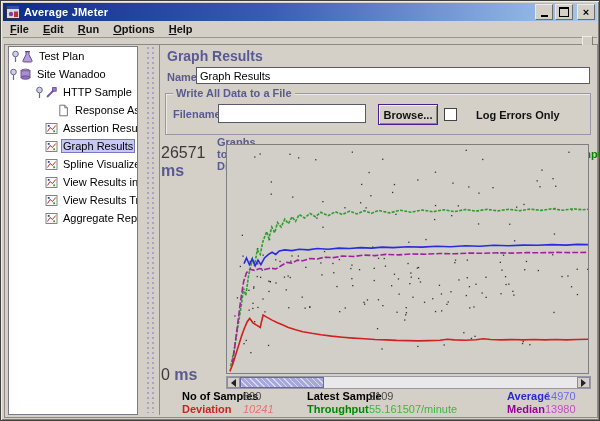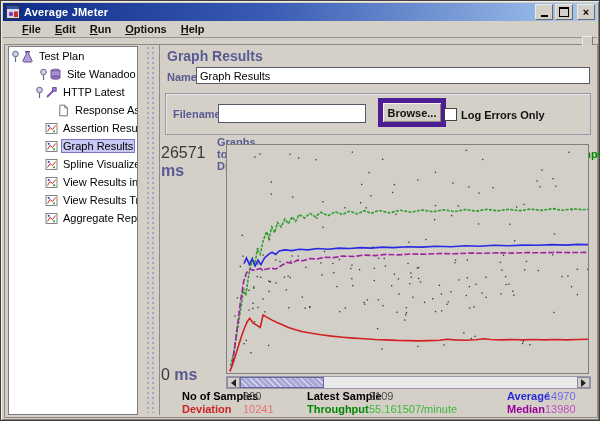--- a/index.html
+++ b/index.html
@@ -19,21 +19,21 @@
   .win-btn{width:16px;height:14px;background:#d4d0c8;
     border:1px solid;border-color:#f0ece4 #6f6b63 #6f6b63 #f0ece4;
     display:flex;align-items:center;justify-content:center;position:relative;}
   .win-btn.close{margin-left:2px;}
   .glyph-min{width:7px;height:2px;background:#000;margin-top:7px;}
   .glyph-max{width:8px;height:7px;border:1px solid #000;border-top-width:2px;}
   .glyph-close{font-size:11px;font-weight:bold;color:#000;line-height:10px;}
   
   .menubar{position:absolute;left:3px;top:21px;right:3px;height:16px;
     display:flex;align-items:center;background:#d4d0c8;
-    border-bottom:1px solid #9a968e;padding-left:12px;}
+    border-bottom:1px solid #9a968e;}
   .menu-item{padding:1px 7px;font-size:11px;font-weight:bold;color:#111;}
   .menu-item u{text-decoration:underline;}
   
   .content-frame{position:absolute;left:4px;top:44px;width:592px;height:372px;
     border:1px solid #8e8a82;background:#d4d0c8;}
   .indicator{position:absolute;right:7px;top:36px;width:9px;height:9px;
     background:#d0cdc6;border:1px solid;border-color:#f0ece4 #807c74 #807c74 #f0ece4;}
   
   .tree-panel{position:absolute;left:8px;top:46px;width:128px;height:367px;
     background:#fff;border:1px solid #7a7a8a;overflow:hidden;}
@@ -53,27 +53,27 @@
   .name-label{position:absolute;left:7px;top:26px;font-size:11px;font-weight:bold;color:#5a5a93;}
   .tfield{background:#fff;border:1px solid #5a5a6a;font-size:11px;color:#000;
     padding:0 3px;font-family:"Liberation Sans",sans-serif;box-sizing:border-box;}
   .name-field{position:absolute;left:36px;top:22px;width:394px;height:17px;}
   .file-group{position:absolute;left:5px;top:48px;width:424px;height:40px;
     border:1px solid #9a96a8;box-shadow:inset 1px 1px 0 #eceae4;}
   .file-legend{position:absolute;top:-7px;left:7px;background:#d4d0c8;padding:0 3px;
     font-size:11px;font-weight:bold;color:#5a5a93;}
   .filename-label{position:absolute;left:7px;top:14px;font-size:11px;font-weight:bold;color:#5a5a93;}
   .filename-field{position:absolute;left:52px;top:10px;width:148px;height:19px;}
-  .browse-btn{position:absolute;left:212px;top:4px;width:58px;height:19px;
-    background:#d4d0c8;border:5px solid #4c1d95;
+  .browse-btn{position:absolute;left:212px;top:10px;width:58px;height:19px;
+    background:#d4d0c8;border:1px solid #4c1d95;
     box-shadow:inset 1px 1px 0 #f4f0e8, inset -1px -1px 0 #8a8680;
     font-size:11px;font-weight:bold;color:#111;display:flex;align-items:center;justify-content:center;}
   .cbx{width:11px;height:11px;background:#fff;border:1px solid #444;flex:0 0 11px;
     display:flex;align-items:center;justify-content:center;font-size:10px;line-height:10px;color:#111;font-weight:bold;}
-  .log-errors{position:absolute;left:278px;top:14px;display:flex;align-items:center;gap:4px;}
+  .log-errors{position:absolute;left:278px;top:14px;display:flex;align-items:center;gap:19px;}
   .log-errors .lbl{font-size:11px;font-weight:bold;color:#111;}
   .display-row{position:absolute;left:57px;top:91px;display:flex;align-items:center;}
   .display-label{font-size:11px;font-weight:bold;color:#5a5a93;margin-right:8px;}
   .disp-item{display:flex;align-items:center;gap:3px;margin-right:12px;}
   .disp-item .lbl{font-size:11px;font-weight:bold;}
   .ylab{position:absolute;left:1px;width:60px;text-align:left;font-size:16px;}
   .ylab .num{color:#3a3a3a;}
   .ylab .unit{color:#5a5a93;font-weight:bold;}
   .ymax{top:99px;}
   .ymin{top:321px;}
@@ -142,21 +142,21 @@
           <circle cx="4.5" cy="4" r="2.8" fill="#cfcfe8" stroke="#68688c"></circle>
           <line x1="4.5" y1="7" x2="4.5" y2="12" stroke="#68688c" stroke-width="1.2"></line>
         </svg>
       </span>
       <span class="tree-icon"><svg width="13" height="13" viewBox="0 0 13 13">
           <path d="M5 1.5 h3 v3.2 l3 5.8 a1 1 0 0 1 -.9 1.5 H2.9 a1 1 0 0 1 -.9 -1.5 l3-5.8 z" fill="#b79ddb" stroke="#5a3f85" stroke-width=".9"></path>
           <rect x="4.2" y="1" width="4.6" height="1.2" fill="#5a3f85"></rect>
         </svg></span>
       <span class="tree-label">Test Plan</span>
     </div>
-    <div class="tree-row" style="padding-left: 14px; margin-left: 16px;">
+    <div class="tree-row" style="">
       <span class="tree-knob">
         <svg width="9" height="13" viewBox="0 0 9 13">
           <circle cx="4.5" cy="4" r="2.8" fill="#cfcfe8" stroke="#68688c"></circle>
           <line x1="4.5" y1="7" x2="4.5" y2="12" stroke="#68688c" stroke-width="1.2"></line>
         </svg>
       </span>
       <span class="tree-icon"><svg width="13" height="13" viewBox="0 0 13 13">
           <ellipse cx="6.5" cy="2.8" rx="4.5" ry="1.7" fill="#c9b3e6" stroke="#5a3f85" stroke-width=".8"></ellipse>
           <rect x="2" y="2.8" width="9" height="6.6" fill="#a98fd0" stroke="#5a3f85" stroke-width=".8"></rect>
           <ellipse cx="6.5" cy="9.6" rx="4.5" ry="1.7" fill="#8f74bd" stroke="#5a3f85" stroke-width=".8"></ellipse>
@@ -167,21 +167,21 @@
       <span class="tree-knob">
         <svg width="9" height="13" viewBox="0 0 9 13">
           <circle cx="4.5" cy="4" r="2.8" fill="#cfcfe8" stroke="#68688c"></circle>
           <line x1="4.5" y1="7" x2="4.5" y2="12" stroke="#68688c" stroke-width="1.2"></line>
         </svg>
       </span>
       <span class="tree-icon"><svg width="13" height="13" viewBox="0 0 13 13">
           <line x1="2" y1="11" x2="8.5" y2="4.5" stroke="#7a5ab0" stroke-width="2"></line>
           <rect x="7.6" y="1.6" width="3.6" height="3.6" fill="#9a7ad0" stroke="#5a3f85" stroke-width=".8"></rect>
         </svg></span>
-      <span class="tree-label">HTTP Latest</span>
+      <span class="tree-label">HTTP Sample</span>
     </div>
     <div class="tree-row" style="padding-left: 38px;">
       <span class="tree-knob"></span>
       <span class="tree-icon"><svg width="13" height="13" viewBox="0 0 13 13">
           <path d="M2.8 1.2 h5 l2.6 2.6 v8 h-7.6 z" fill="#fff" stroke="#666" stroke-width=".9"></path>
           <path d="M7.8 1.2 v2.6 h2.6" fill="none" stroke="#666" stroke-width=".9"></path>
         </svg></span>
       <span class="tree-label">Response Assertion</span>
     </div>
     <div class="tree-row" style="padding-left: 26px;">
@@ -248,20 +248,21 @@
 
 <div class="divider"></div>
 
 <div class="right-panel">
   <div class="panel-title">Graph Results</div>
 
   <label class="name-label">Name:</label>
   <input class="tfield name-field" value="Graph Results" style="">
 
   <div class="file-group">
+    <span class="file-legend">Write All Data to a File</span>
     <span class="filename-label">Filename</span>
     <input class="tfield filename-field" value="" style="">
     <span class="browse-btn">Browse...</span>
     <span class="log-errors">
       <span class="cbx" id="log-errors-cbx"></span>
       <span class="lbl">Log Errors Only</span>
     </span>
   </div>
 
   <div class="display-row">
@@ -517,19 +518,19 @@
   </div>
 
   <div class="stats" id="stats">
       <span class="stat-label" style="left: 6px; top: 0px; color: rgb(0, 0, 0);">No of Samples</span>
       <span style="left: 67px; top: 0px; color: rgb(74, 74, 74);">600</span>
       <span class="stat-label" style="left: 131px; top: 0px; color: rgb(0, 0, 0);">Latest Sample</span>
       <span style="left: 193px; top: 0px; color: rgb(74, 74, 74);">2109</span>
       <span class="stat-label" style="left: 331px; top: 0px; color: rgb(40, 40, 216);">Average</span>
       <span style="left: 369px; top: 0px; color: rgb(106, 106, 232);">14970</span>
       <span class="stat-label" style="left: 6px; top: 13px; color: rgb(204, 34, 34);">Deviation</span>
-      <span style="left: 67px; top: 13px; color: rgb(232, 112, 112);">10241</span>
+      <span style="left: 67px; top: 13px; color: rgb(232, 112, 112); font-style: italic;">10241</span>
       <span class="stat-label" style="left: 131px; top: 13px; color: rgb(0, 136, 0);">Throughput</span>
       <span style="left: 193px; top: 13px; color: rgb(60, 184, 60);">55.161507/minute</span>
       <span class="stat-label" style="left: 331px; top: 13px; color: rgb(153, 0, 153);">Median</span>
       <span style="left: 369px; top: 13px; color: rgb(192, 78, 192);">13980</span>
     </div>
 </div>
 
 </body></html>

